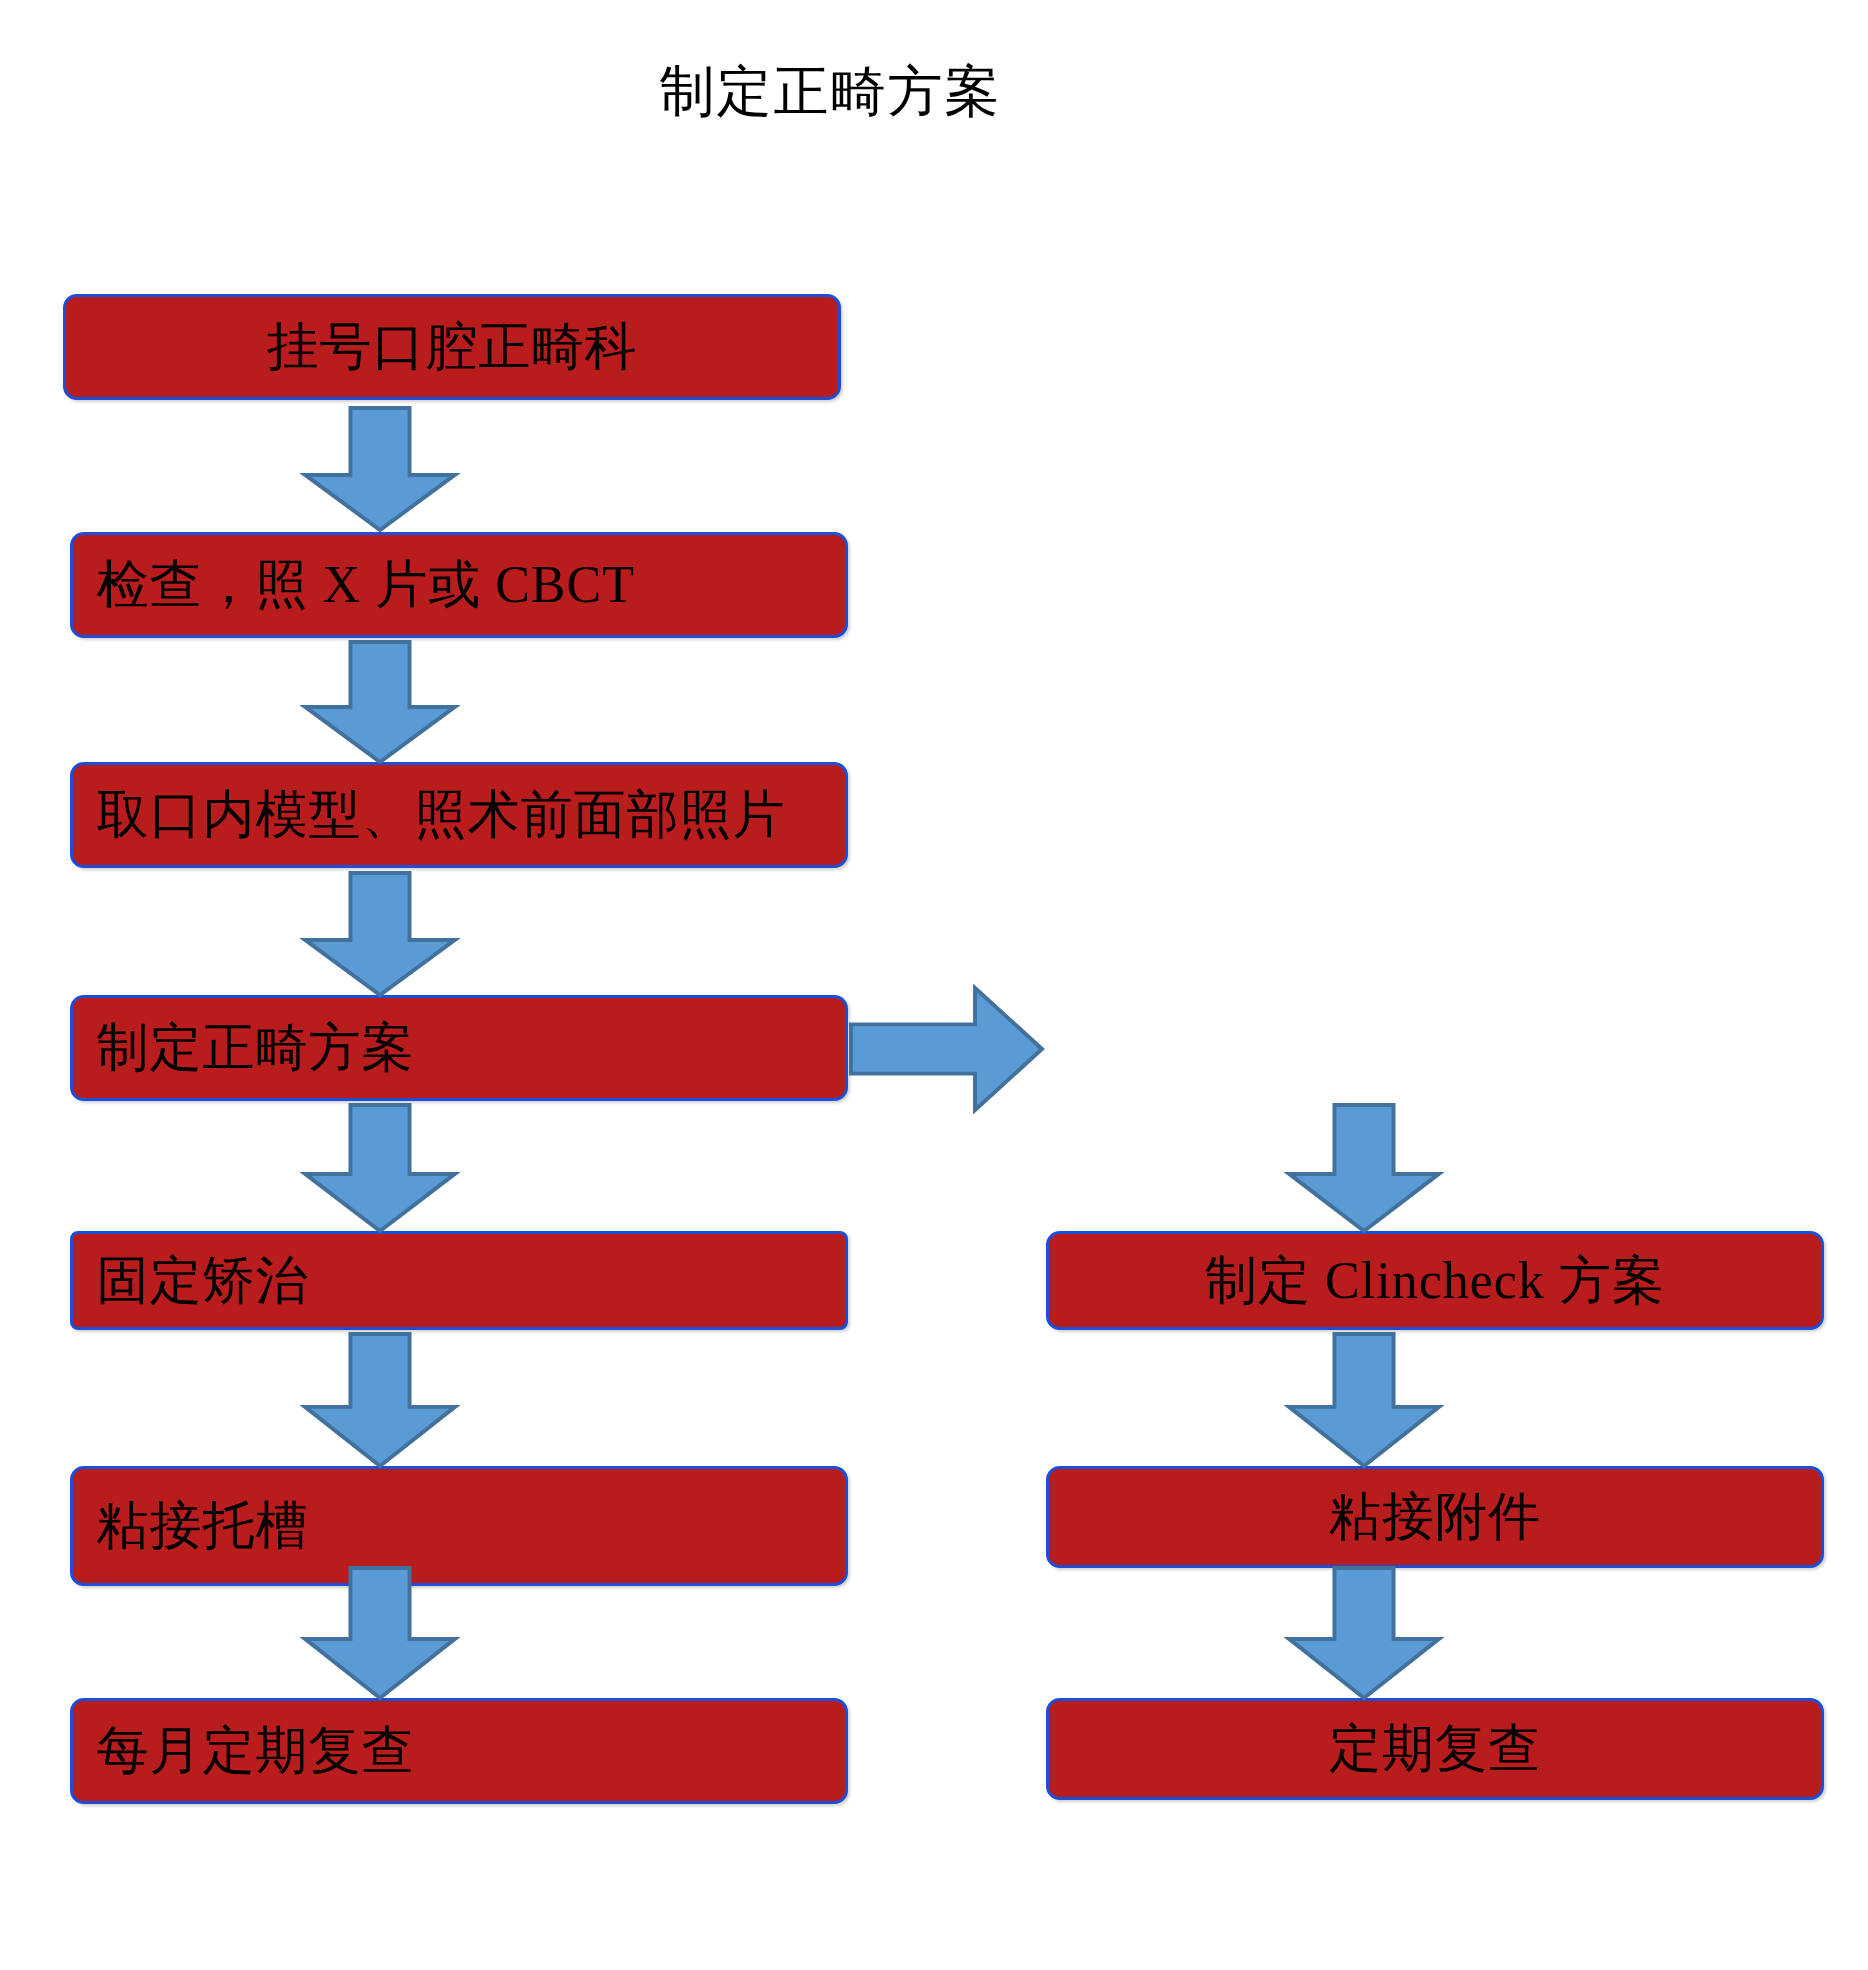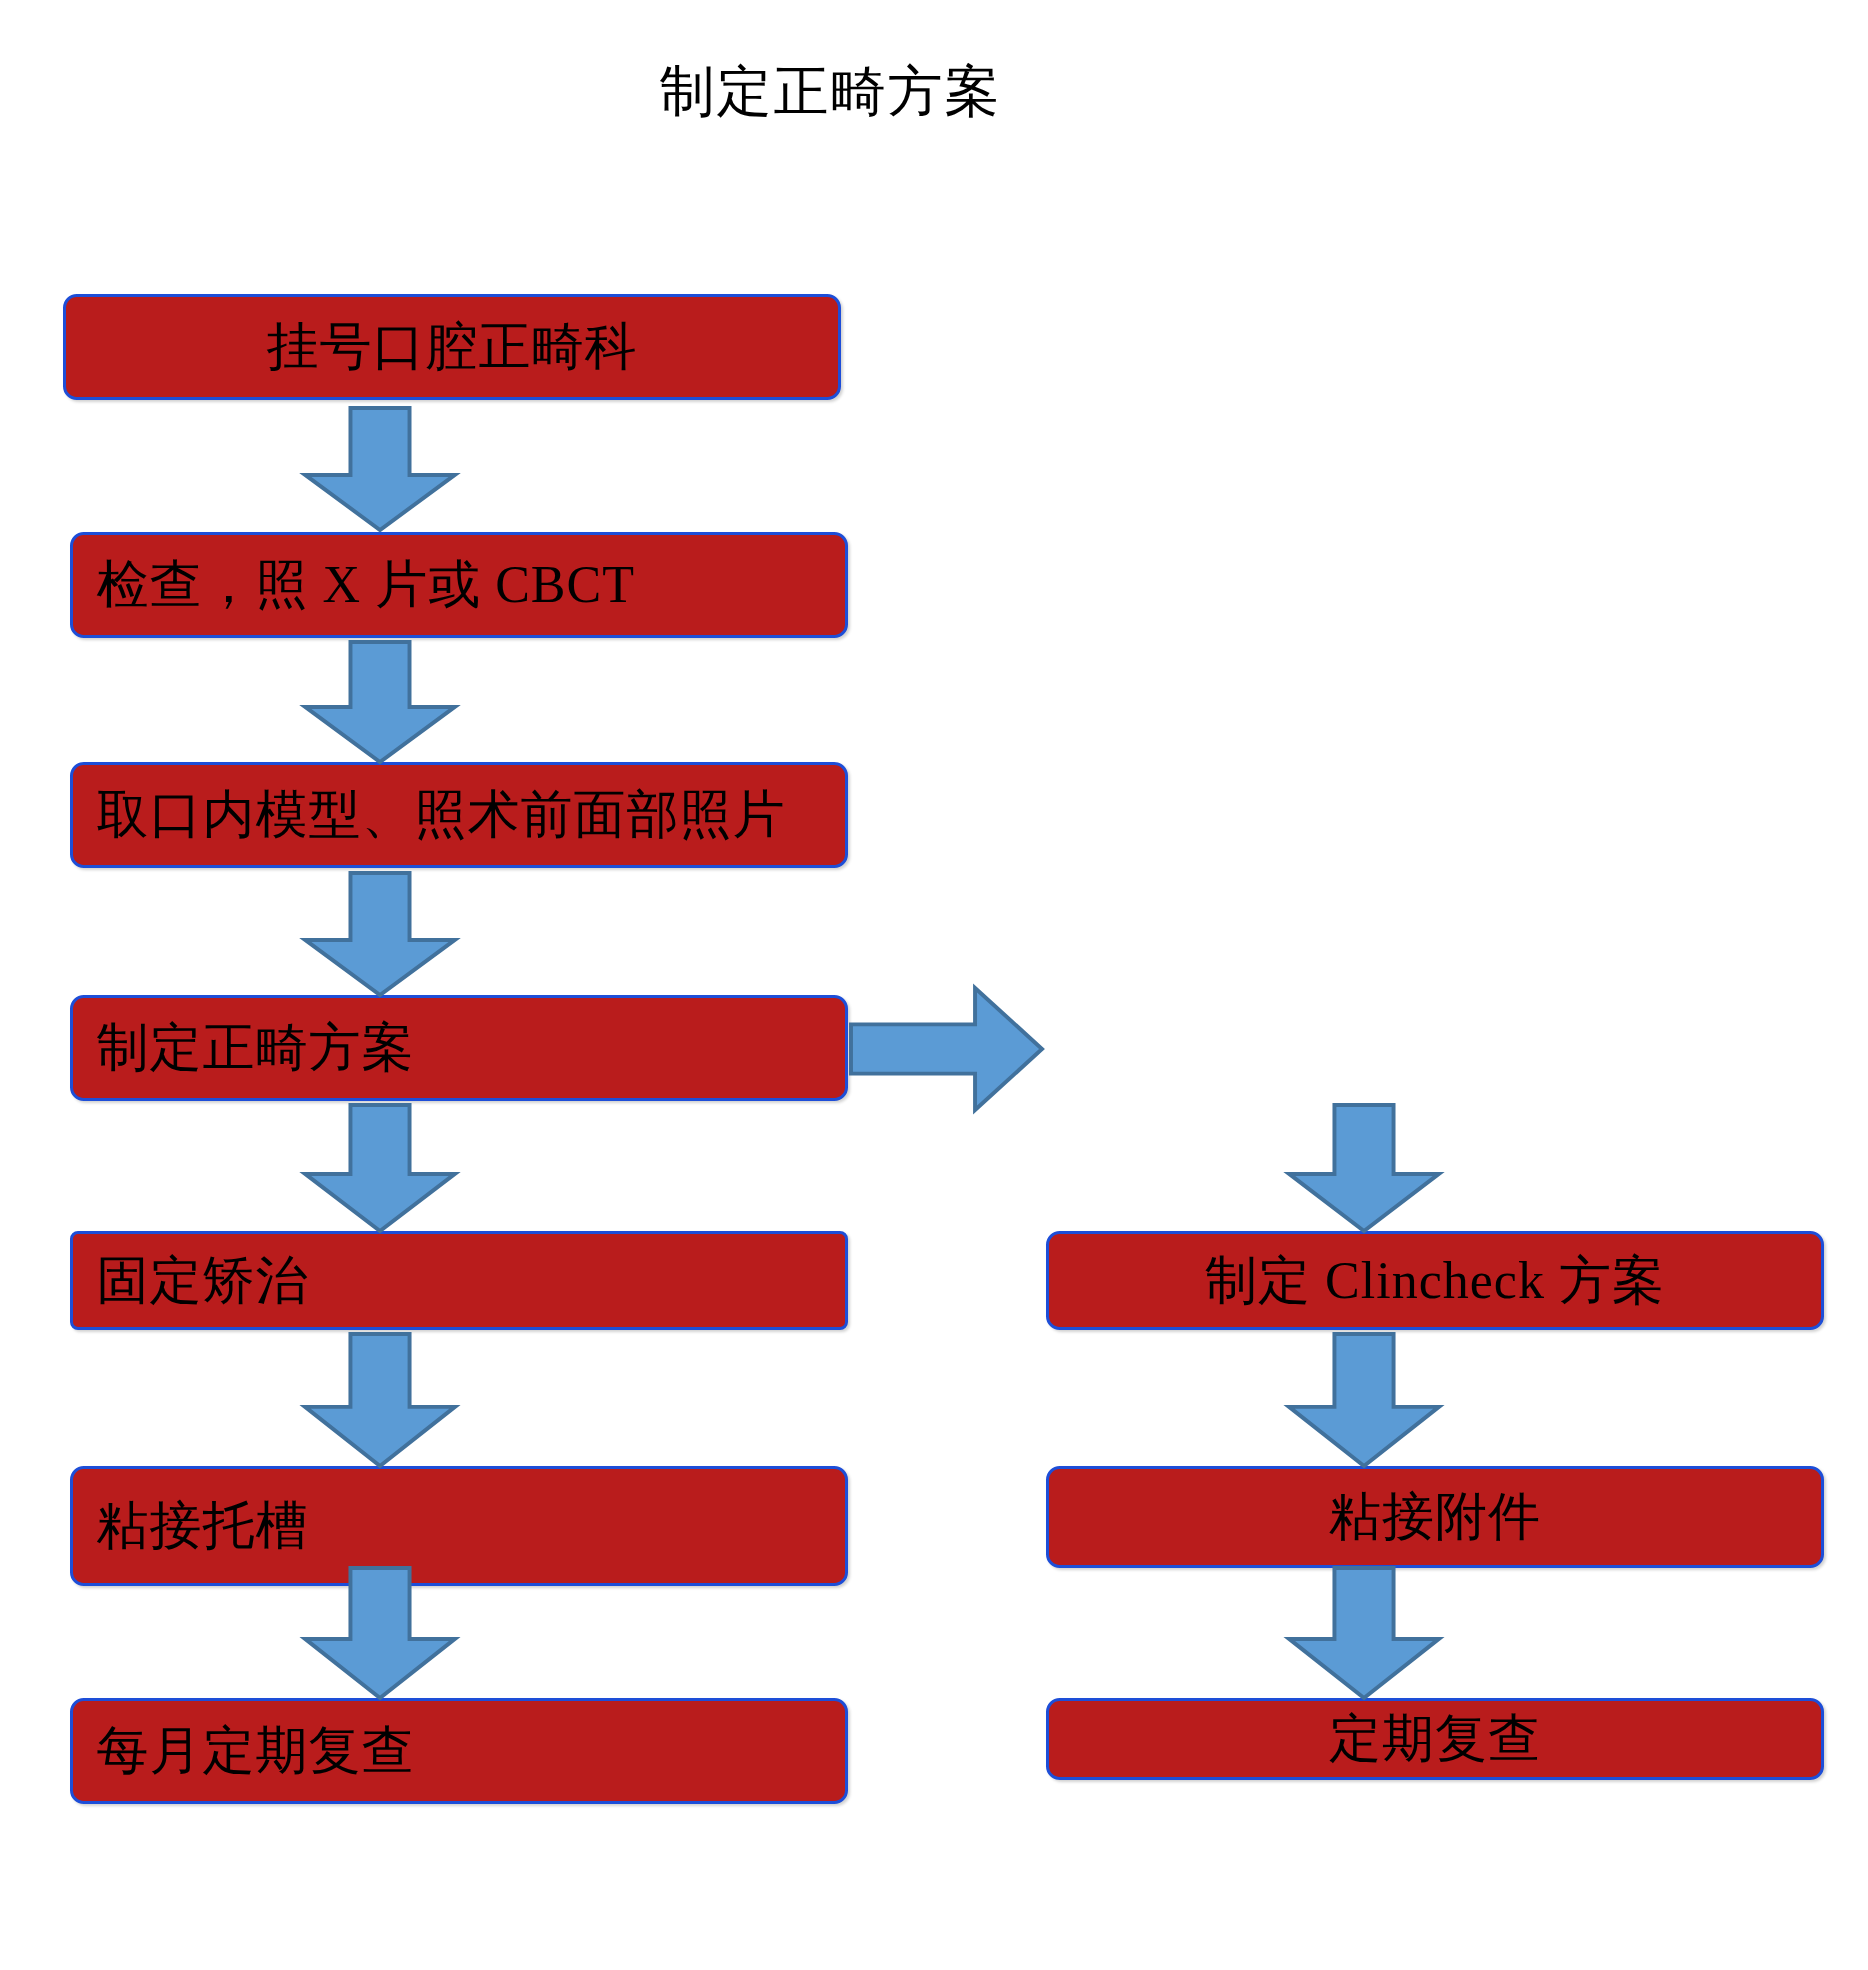--- a/index.html
+++ b/index.html
@@ -94,21 +94,21 @@
 
   <div class="node left-col align-left" style="top:1466px; height:120px;">粘接托槽</div>
 
   <div class="node left-col align-left" style="top:1698px; height:106px;">每月定期复查</div>
 
 
   <div class="node right-col align-center" style="top:1466px; height:102px;">粘接附件</div>
 
   <div class="node right-col align-center" style="top:1231px; height:99px;">制定 Clincheck 方案</div>
 
-  <div class="node right-col align-center" style="top:1698px; height:82px;">定期复查</div>
+  <div class="node right-col align-center" style="top:1698px; height:102px;">定期复查</div>
 
   <div class="arrow" style="left:301px; top:406px;">
     <svg width="158" height="126" viewBox="0 0 160 128">
       <polygon class="arrow-shape" points="50,2 110,2 110,70 156,70 80,126 4,70 50,70"></polygon>
     </svg>
   </div>
 
   <div class="arrow" style="left:301px; top:640px;">
     <svg width="158" height="124" viewBox="0 0 160 126">
       <polygon class="arrow-shape" points="50,2 110,2 110,68 156,68 80,124 4,68 50,68"></polygon>

